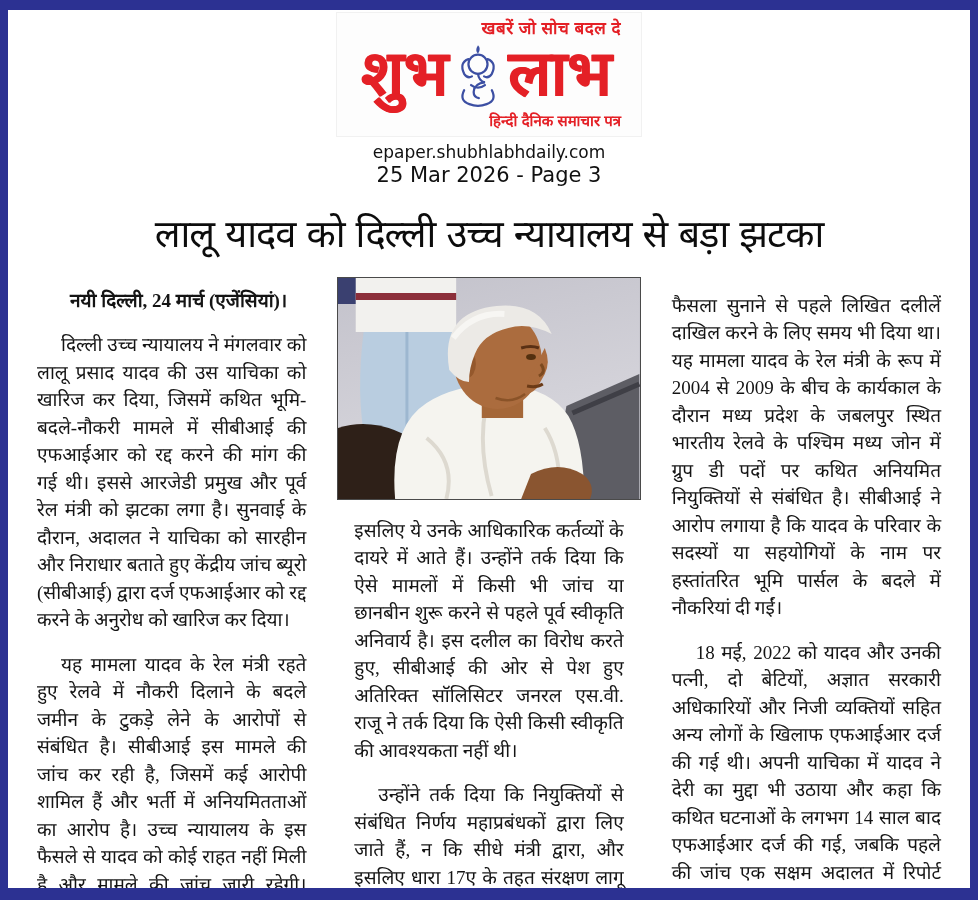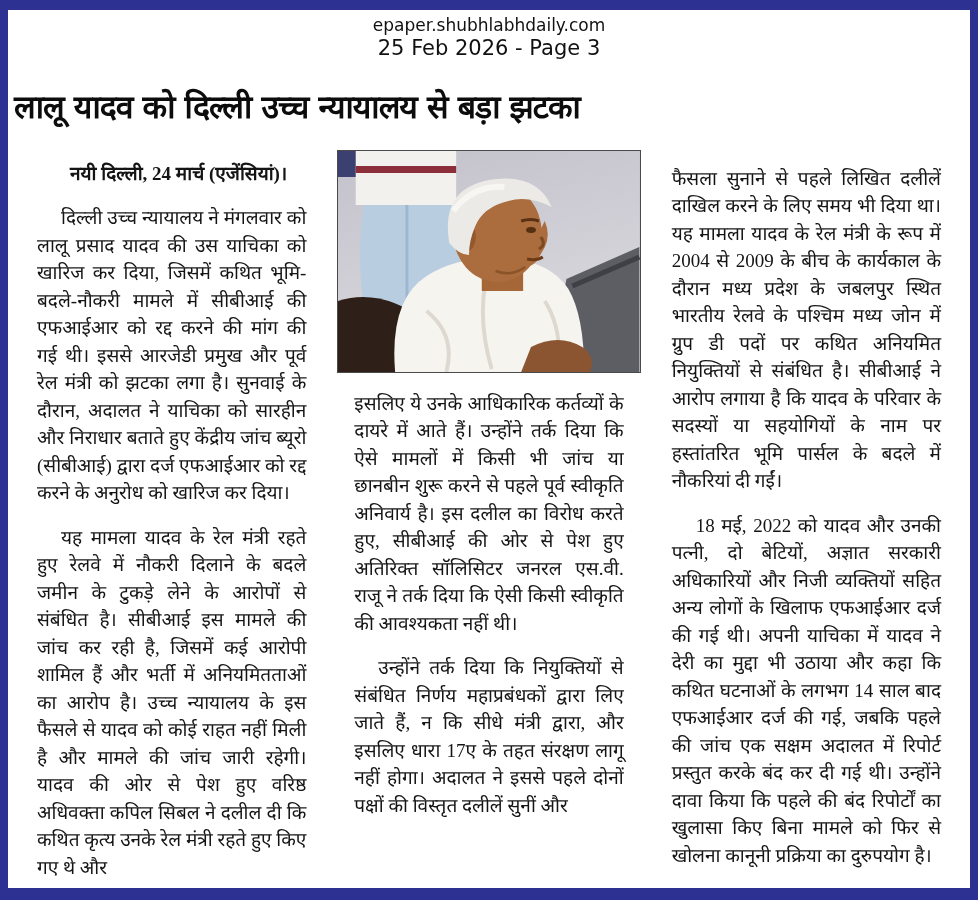--- a/index.html
+++ b/index.html
@@ -41,23 +41,23 @@
   .m-website{
     font-size:17px;color:var(--ink);margin-top:5px;line-height:1.2;
     font-family:"DejaVu Sans",sans-serif;
   }
   .m-datepage{
     font-size:21px;color:var(--ink);line-height:1.2;margin-top:1px;
     font-family:"DejaVu Sans",sans-serif;
   }
   
   .headline{
-    margin:14px 6px 4px;text-align:left;color:#0c0c0c;
+    margin:14px 6px 4px;text-align:center;color:#0c0c0c;
     font-family:"DejaVu Sans",sans-serif;
-    font-size:32px;font-weight:700;line-height:62px;letter-spacing:-1px;
+    font-size:38px;font-weight:400;line-height:62px;letter-spacing:-1px;
   }
   .headline span{display:block;}
   
   .columns{
     display:flex;gap:14px;padding:6px 12px 0;align-items:flex-start;
   }
   .col{
     flex:1 1 0;min-width:0;font-size:19px;line-height:27.5px;color:#141414;
     text-align:justify;
   }
@@ -70,22 +70,41 @@
     background:#c7c6ce;
   }
   .photo svg{display:block;width:100%;height:221px;}
 </style>
 </head>
 <body>
 
 <div class="page">
 
   <header class="masthead">
+    <div class="logo-box">
+      <div class="m-tagline">खबरें जो सोच बदल दे</div>
+      <div class="logo-row">
+        <span class="logo-word">शुभ</span>
+        <span class="ganesh">
+          <svg viewBox="0 0 60 80" fill="none" stroke="#3c4fa3" stroke-width="2.6" stroke-linecap="round">
+            <path d="M30 6 q-4 6 0 10 q4 -6 0 -10 Z" fill="#3c4fa3" stroke="none"></path>
+            <circle cx="30" cy="28" r="11"></circle>
+            <path d="M19 22 q-11 4 -5 17 q4 6 9 3"></path>
+            <path d="M41 22 q11 4 5 17 q-4 6 -9 3"></path>
+            <path d="M30 39 q1 8 8 10 q-12 1 -13 11 q0 6 6 7"></path>
+            <path d="M14 58 q-6 12 6 16 q10 4 20 0 q12 -4 6 -16"></path>
+            <path d="M22 52 q8 6 16 0"></path>
+          </svg>
+        </span>
+        <span class="logo-word">लाभ</span>
+      </div>
+      <div class="m-subtitle">हिन्दी दैनिक समाचार पत्र</div>
+    </div>
     <div class="m-website">epaper.shubhlabhdaily.com</div>
-    <div class="m-datepage">25 Feb 2026 - Page 3</div>
+    <div class="m-datepage">25 Mar 2026 - Page 3</div>
   </header>
 
   <h1 class="headline">
     <span>लालू यादव को दिल्ली उच्च न्यायालय से बड़ा झटका</span>
   </h1>
 
   <main class="columns">
 
     <section class="col">
       <p class="byline">नयी दिल्ली, 24 मार्च (एजेंसियां)।</p>

